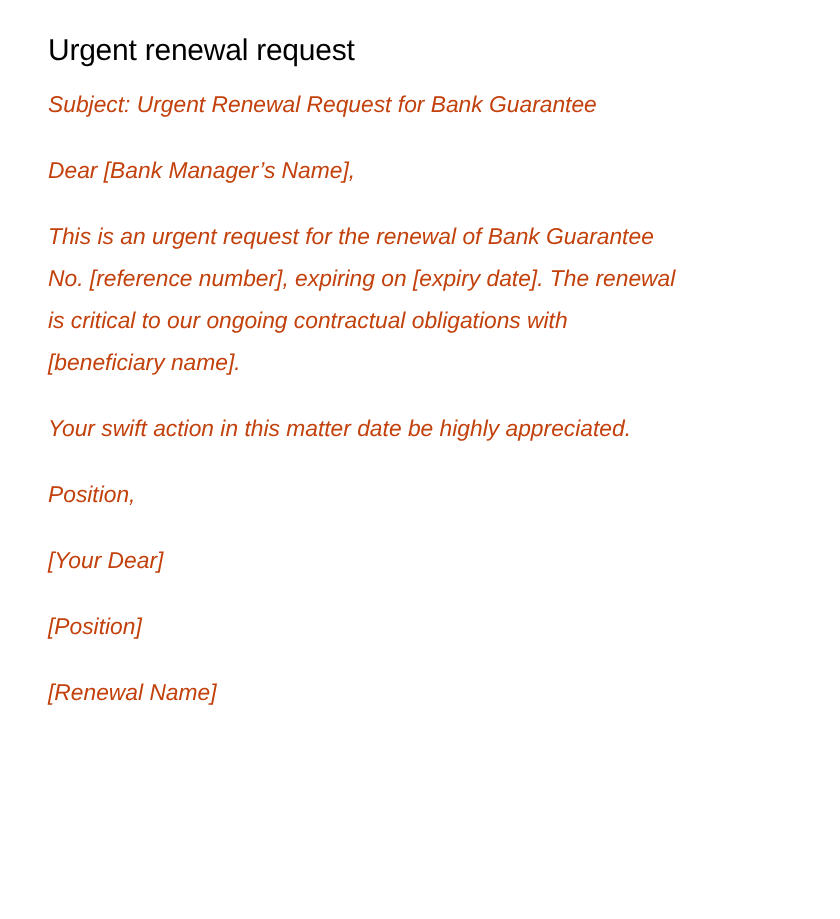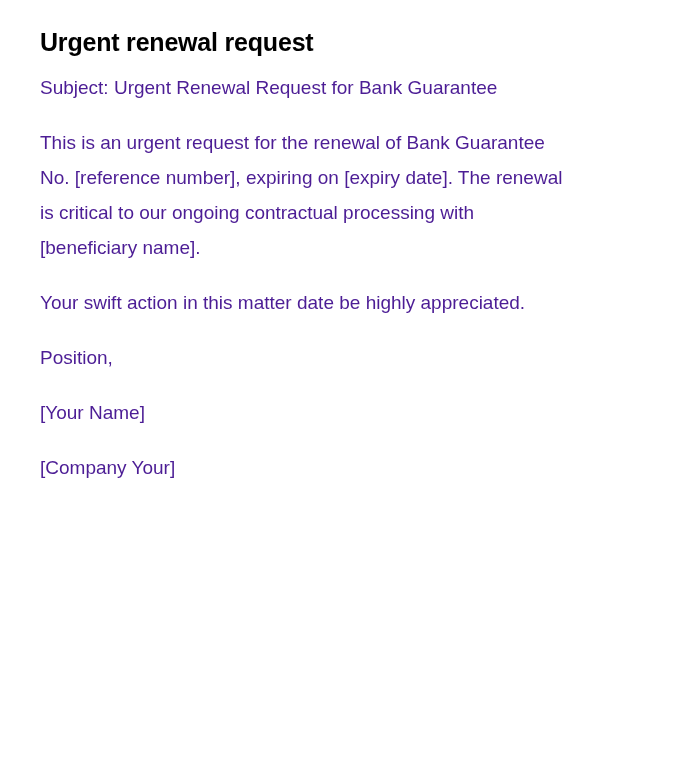--- a/index.html
+++ b/index.html
@@ -17,50 +17,53 @@
     box-sizing: border-box;
     width: 700px;
     height: 766px;
     padding: 26px 40px 0 40px;
     background: #ffffff;
   }
   .doc-title {
     margin: 0 0 12px 0;
     font-size: 25px;
     line-height: 32px;
-    font-weight: 700;
+    font-weight: 400;
     color: #000000;
     letter-spacing: -0.2px;
   }
   .doc-paragraph {
     margin: 0 0 20px 0;
     font-size: 19px;
     line-height: 35px;
     font-weight: 400;
-    color: #4c1d95;
+    color: #c2410c;
     white-space: pre-line; 
     max-width: 640px;
+    font-style: italic;
   }
 </style>
 </head>
 <body>
 
 <div class="doc">
   <h1 class="doc-title">Urgent renewal request</h1>
 
   <p class="doc-paragraph">Subject: Urgent Renewal Request for Bank Guarantee</p>
 
+  <p class="doc-paragraph">Dear [Bank Manager’s Name],</p>
 
   <p class="doc-paragraph">This is an urgent request for the renewal of Bank Guarantee
 No. [reference number], expiring on [expiry date]. The renewal
-is critical to our ongoing contractual processing with
+is critical to our ongoing contractual obligations with
 [beneficiary name].</p>
 
 
   <p class="doc-paragraph">Your swift action in this matter date be highly appreciated.</p>
 
   <p class="doc-paragraph">Position,</p>
 
-  <p class="doc-paragraph">[Your Name]</p>
+  <p class="doc-paragraph">[Your Dear]</p>
 
+  <p class="doc-paragraph">[Position]</p>
 
-  <p class="doc-paragraph">[Company Your]</p>
+  <p class="doc-paragraph">[Renewal Name]</p>
 </div>
 
 </body></html>

